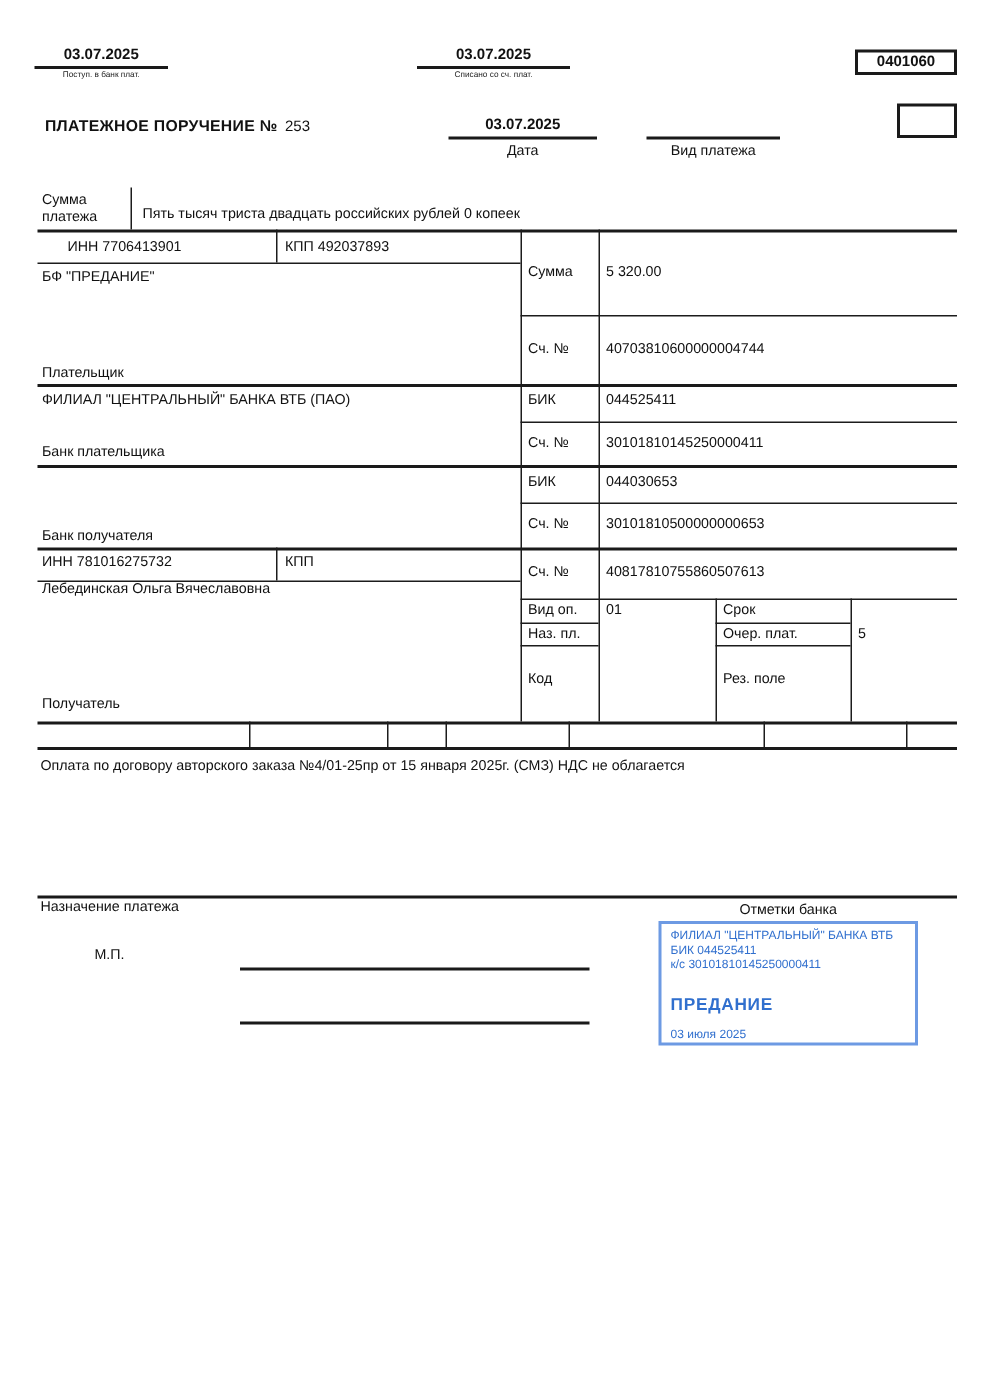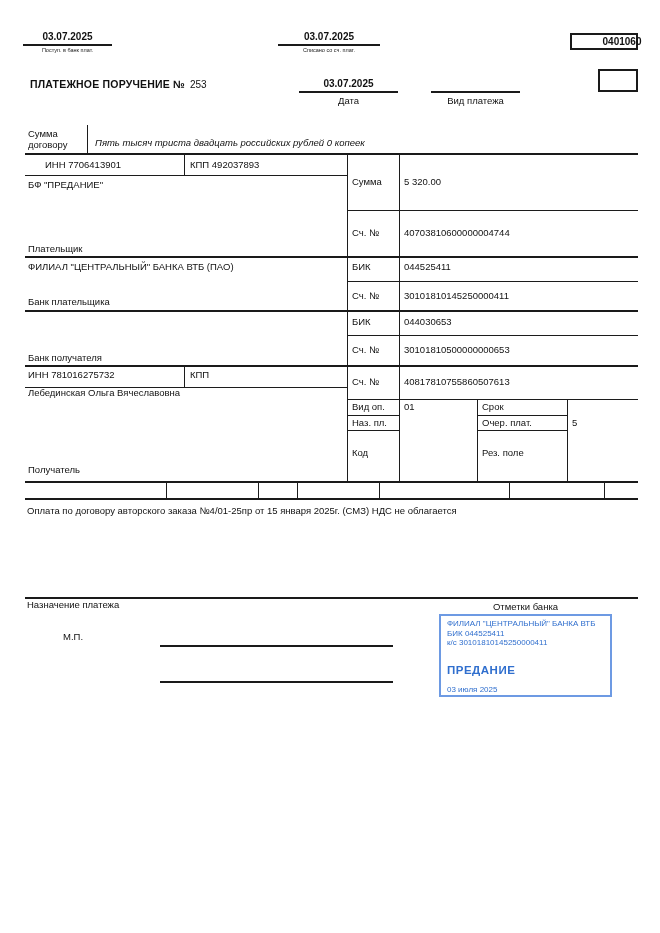--- a/index.html
+++ b/index.html
@@ -37,38 +37,38 @@
 
   <div class="t f10 b600 ctr" style="left:23px;top:31px;width:89px;">03.07.2025</div>
   <div class="hl2" style="left:23px;top:44px;width:89px;"></div>
   <div class="t cap ctr" style="left:23px;top:47px;width:89px;">Поступ. в банк плат.</div>
 
   <div class="t f10 b600 ctr" style="left:278px;top:31px;width:102px;">03.07.2025</div>
   <div class="hl2" style="left:278px;top:44px;width:102px;"></div>
   <div class="t cap ctr" style="left:278px;top:47px;width:102px;">Списано со сч. плат.</div>
 
   <div class="box" style="left:570px;top:33px;width:68px;height:17px;">
-    <div class="t f10 b600 ctr" style="left:0;top:0;width:64px;line-height:13px;margin-left:18px;">0401060</div>
+    <div class="t f10 b600 ctr" style="left:0;top:0;width:64px;line-height:13px;">0401060</div>
   </div>
 
   <div class="title-wrap" style="left:30px;top:78px;">
     <span class="title-main">ПЛАТЕЖНОЕ ПОРУЧЕНИЕ №</span>
     <span class="title-num">253</span>
   </div>
   <div class="t f10 b600 ctr" style="left:299px;top:78px;width:99px;">03.07.2025</div>
   <div class="hl2" style="left:299px;top:91px;width:99px;"></div>
   <div class="t ctr" style="left:299px;top:95px;width:99px;">Дата</div>
   <div class="hl2" style="left:431px;top:91px;width:89px;"></div>
   <div class="t ctr" style="left:431px;top:95px;width:89px;">Вид платежа</div>
   <div class="box" style="left:598px;top:69px;width:40px;height:23px;"></div>
 
   <div class="t" style="left:28px;top:128px;">Сумма</div>
-  <div class="t" style="left:28px;top:139px;">договору</div>
+  <div class="t" style="left:28px;top:139px;">платежа</div>
   <div class="vl" style="left:87px;top:125px;height:28px;"></div>
-  <div class="t" style="left:95px;top:137px;font-style:italic;">Пять тысяч триста двадцать российских рублей 0 копеек</div>
+  <div class="t" style="left:95px;top:137px;">Пять тысяч триста двадцать российских рублей 0 копеек</div>
   <div class="hl2" style="left:25px;top:153px;width:613px;"></div>
 
   <div class="t" style="left:28px;top:159px;padding-left:17px;">ИНН 7706413901</div>
   <div class="vl" style="left:184px;top:153px;height:22px;"></div>
   <div class="t" style="left:190px;top:159px;">КПП 492037893</div>
   <div class="hl" style="left:25px;top:175px;width:322px;"></div>
 
   <div class="t" style="left:28px;top:179px;">БФ "ПРЕДАНИЕ"</div>
   <div class="t" style="left:28px;top:243px;">Плательщик</div>
 

